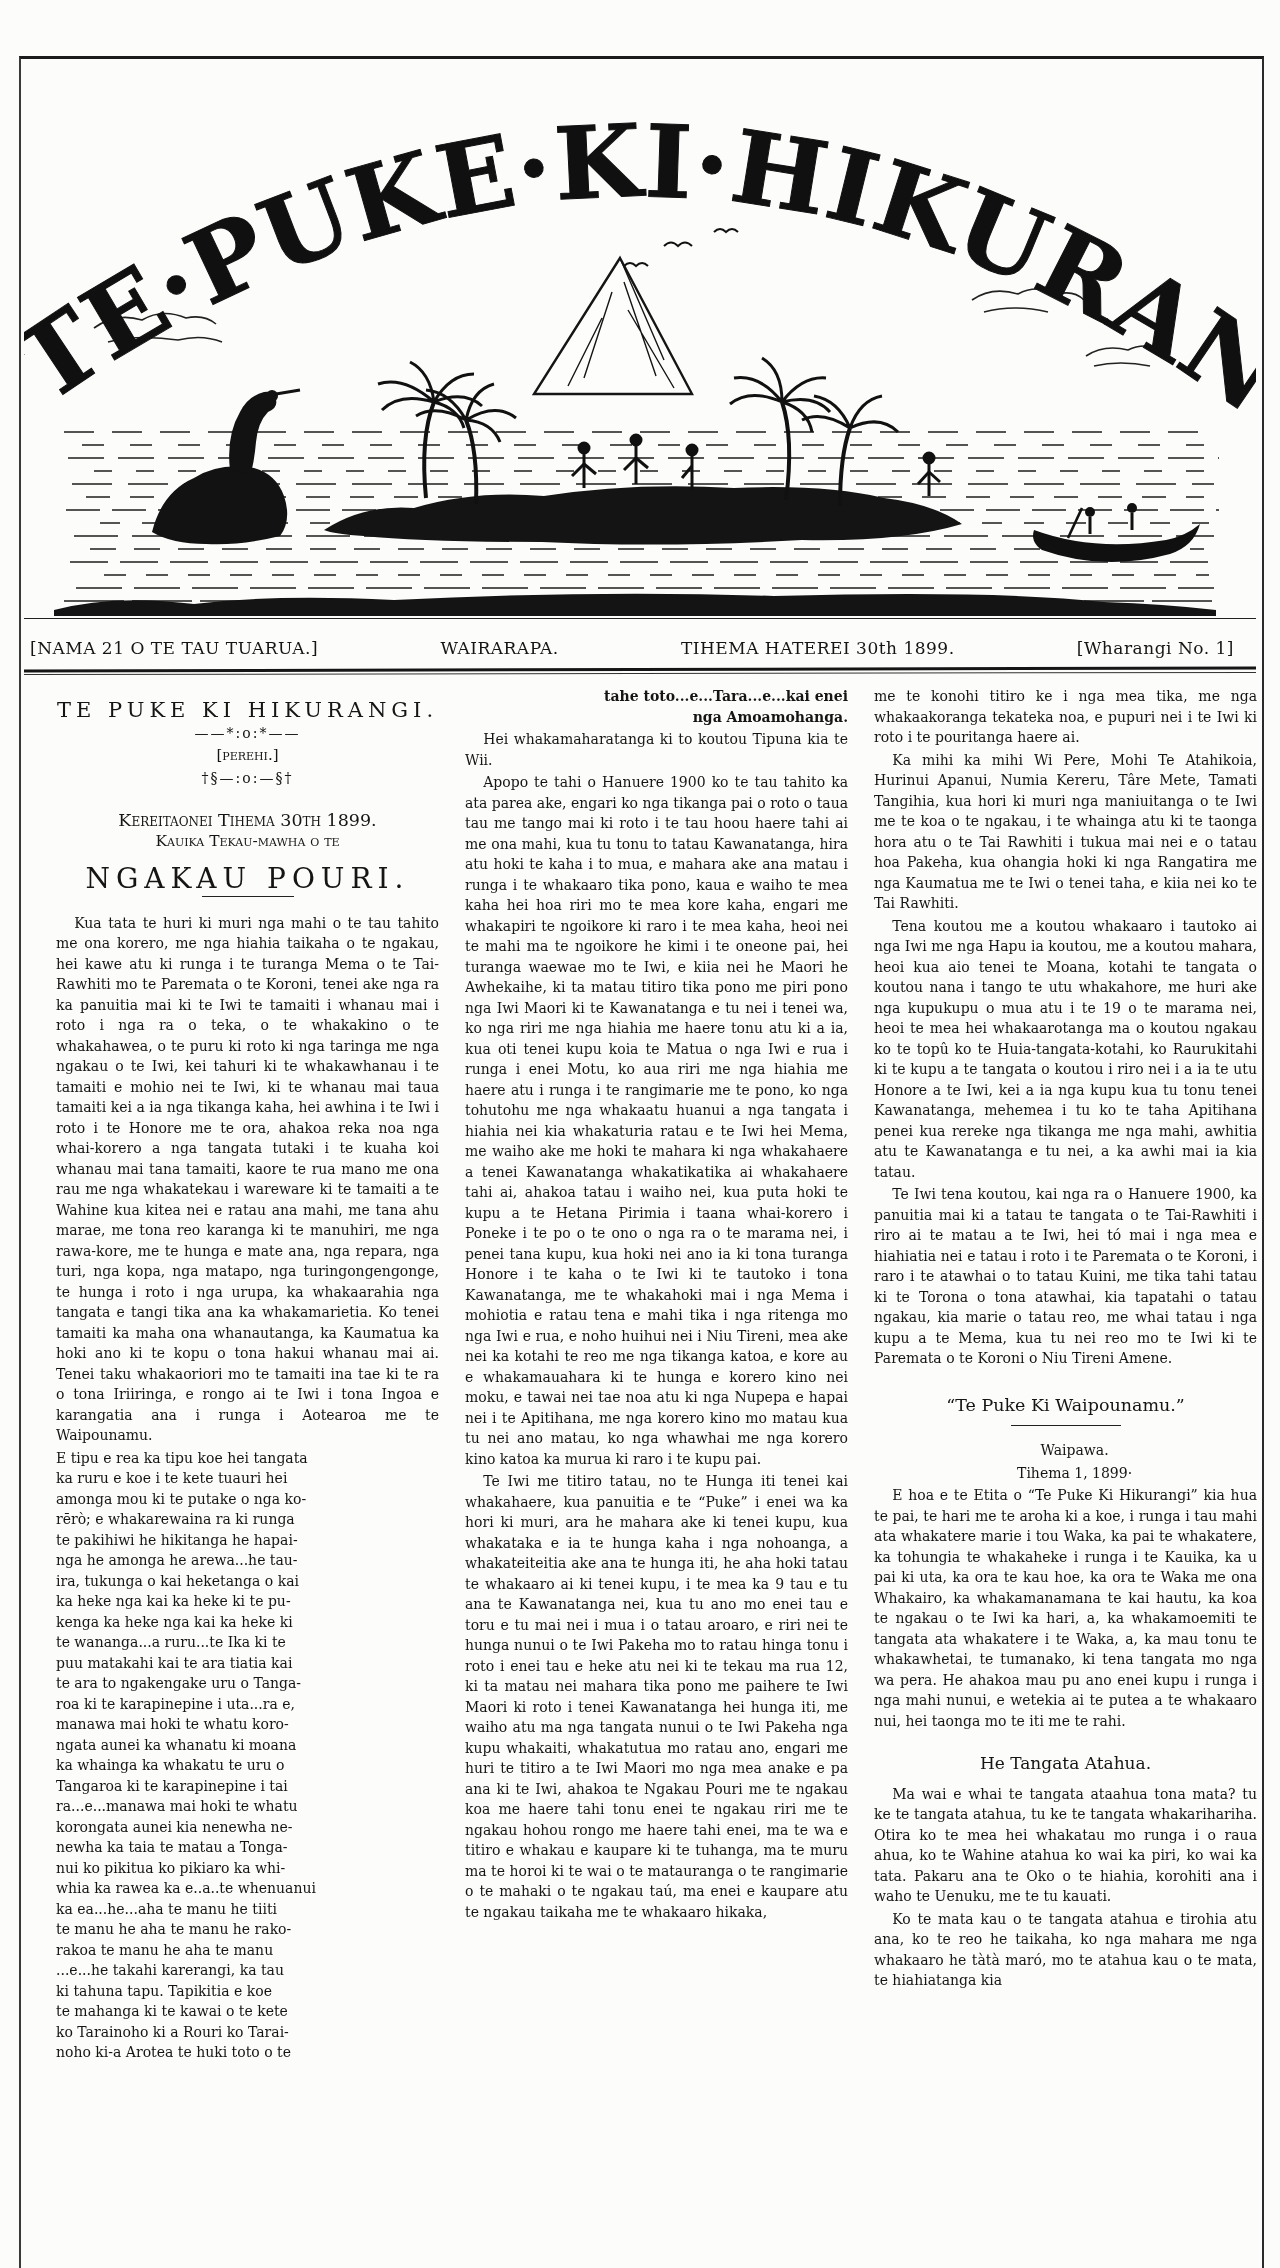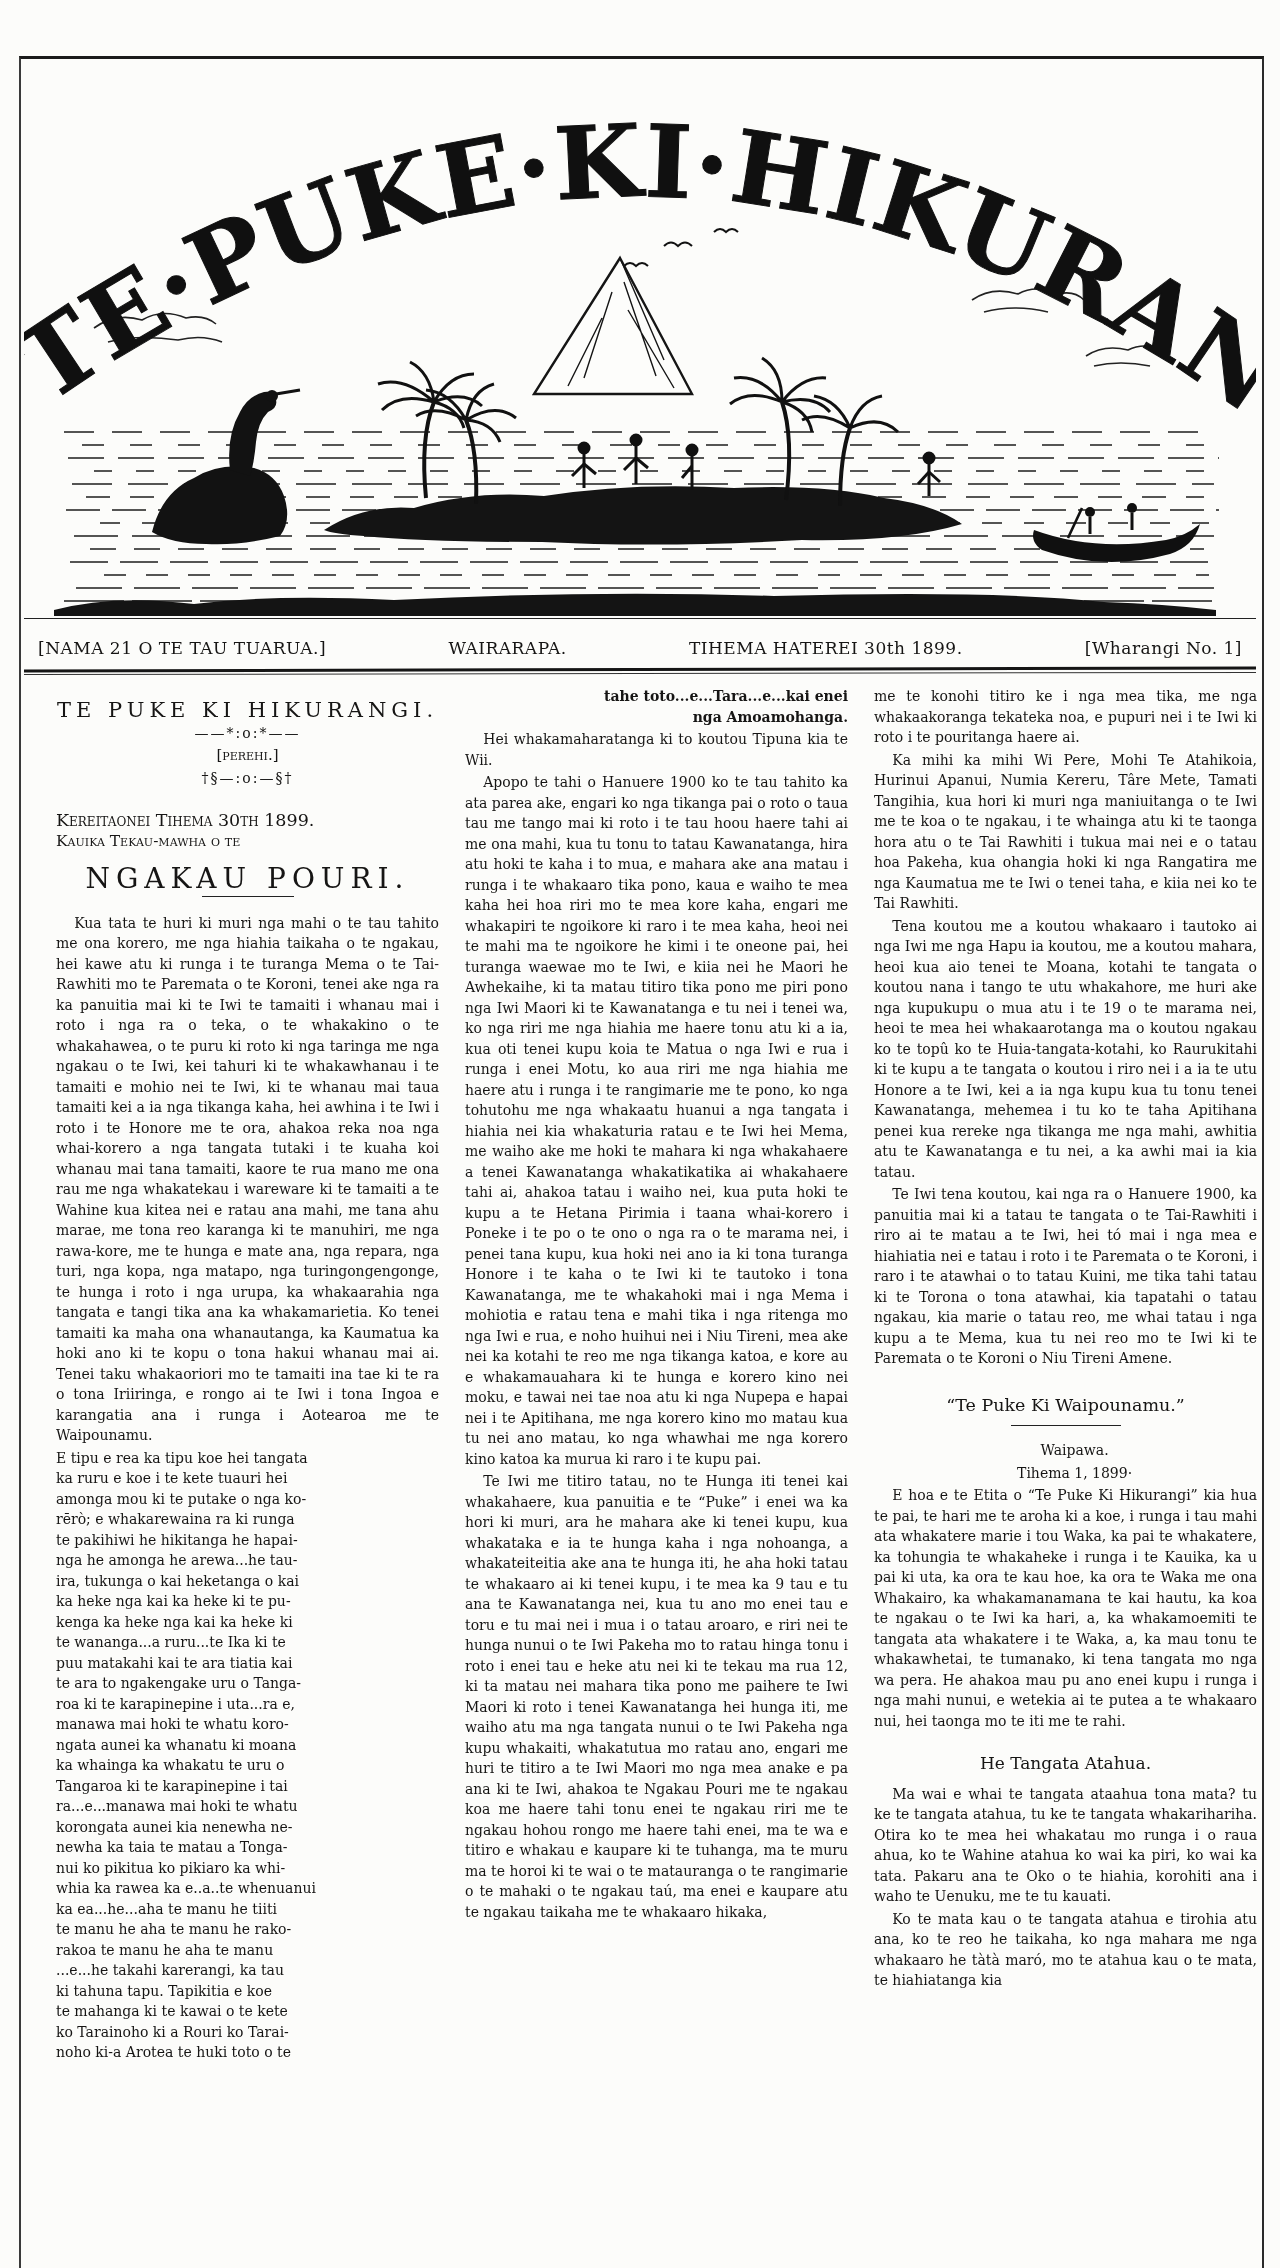--- a/index.html
+++ b/index.html
@@ -4,36 +4,36 @@
 <style>
   html,body{margin:0;padding:0;background:#e9e7e2;}
   body{width:1280px;height:2268px;position:relative;overflow:hidden;
        font-family:"DejaVu Serif","Liberation Serif",serif;color:#161514;}
   .sheet{position:absolute;inset:0;background:#fcfcfa;}
   .frame{position:absolute;left:19px;right:16px;top:56px;bottom:0;
          border-top:3px solid #1b1b1b;border-left:2px solid #3a3a3a;border-right:2px solid #2a2a2a;}
   .masthead{position:absolute;left:24px;top:60px;width:1232px;height:556px;}
   .masthead svg{display:block;}
   .dateline-rule-top{position:absolute;left:24px;top:618px;width:1232px;border-top:1.5px solid #222;}
-  .dateline{position:absolute;left:24px;top:630px;width:1232px;height:36px;
+  .dateline{position:absolute;left:16px;top:630px;width:1232px;height:36px;
             display:flex;align-items:center;justify-content:space-between;
             padding:0 14px;box-sizing:border-box;font-size:17px;letter-spacing:.5px;}
   .dateline .dl{white-space:nowrap;}
   .double-rule{position:absolute;left:24px;top:668px;width:1232px;}
   .double-rule .r1{border-top:3.5px solid #151515;transform:rotate(-.15deg);}
   .double-rule .r2{margin-top:2px;border-top:1.2px solid #333;transform:rotate(-.1deg);}
   .columns{position:absolute;left:40px;top:686px;width:1202px;display:flex;gap:26px;margin-left:16px;}
   .col{width:383px;height:1500px;overflow:hidden;font-size:14px;line-height:20.5px;
        text-align:justify;}
   .col p{margin:0 0 2px 0;text-indent:1.3em;}
   .col p.noindent{text-indent:0;}
   .c-title{font-size:21px;letter-spacing:5px;text-align:center;margin:14px 0 2px 0;font-weight:400;}
   .ornament{text-align:center;font-size:14px;letter-spacing:2px;margin:2px 0;}
   .imprint{text-align:center;font-variant:small-caps;font-size:15px;margin:2px 0;}
-  .issue-line{font-variant:small-caps;font-size:17.5px;margin:0;}
+  .issue-line{text-align:center;font-variant:small-caps;font-size:17.5px;margin:0;}
   .issue-line.sub{font-size:15.5px;}
   .issue-block{margin:22px 0 18px 0;}
   .art-heading{font-size:28px;letter-spacing:6px;text-align:center;margin:16px 0 4px 0;font-weight:400;}
   .short-rule{width:92px;border-top:1.3px solid #222;margin:6px auto 16px auto;}
   .poem{white-space:pre-line;text-align:left;margin:4px 0 0 102px;text-indent:0;}
   .poem-end{white-space:pre-line;text-align:right;margin:4px 0 2px 118px;text-indent:0;font-weight:bold;}
   .sec-heading{text-align:center;font-size:17.5px;margin:26px 0 0 0;font-weight:400;}
   .sec-rule{width:110px;border-top:1.3px solid #222;margin:10px auto 14px auto;}
   .letter-place{text-align:center;margin:2px 0;text-indent:0;}
   .letter-date{text-align:center;margin:0 0 6px 70px;text-indent:0;}

